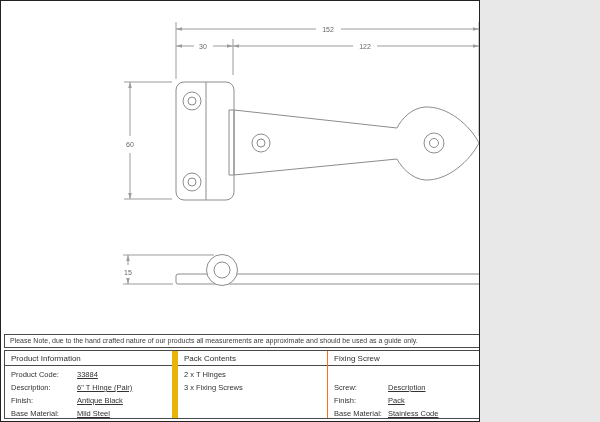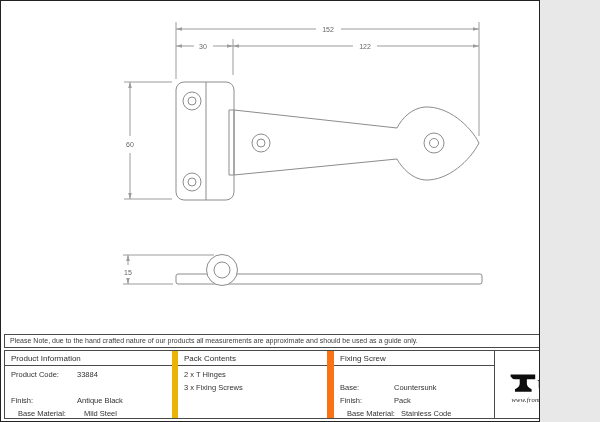--- a/index.html
+++ b/index.html
@@ -1,50 +1,50 @@
 <!DOCTYPE html>
 <html><head>
 <meta charset="utf-8">
 <style>
   html,body { margin:0; padding:0; background:#e8e8e8; }
   * { box-sizing:border-box; }
   .page {
-    position:relative; width:540px; height:422px; background:#ffffff;
+    position:relative; width:480px; height:422px; background:#ffffff;
     border:1px solid #222; overflow:hidden;
     font-family:"Liberation Sans", sans-serif; color:#333;
   }
   .drawing-svg { position:absolute; left:0; top:0; }
   svg text { font-family:"Liberation Sans", sans-serif; fill:#666; }
 
   .note-box {
     position:absolute; left:3px; top:333px; width:592px; height:14px;
     border:1px solid #4a4a4a; font-size:7px; line-height:12px;
     padding-left:5px; color:#3c3c3c; white-space:nowrap; overflow:hidden;
   }
 
   .spec-table {
     position:absolute; left:3px; top:349px; width:592px; height:69px;
     border:1px solid #4a4a4a; font-size:7.5px; color:#333;
   }
   .cell { position:absolute; top:0; height:100%; }
   .col1 { left:0; width:167px; }
   .col2 { left:167px; width:155px; border-left:6px solid #eab308; }
-  .col3 { left:322px; width:167px; border-left:7px solid #f97316; }
+  .col3 { left:322px; width:167px; border-left:1px solid #f97316; }
   .col4 { left:489px; width:103px; border-left:1px solid #4a4a4a; }
   .header-sep {
     position:absolute; left:0; top:14px; width:489px; height:0;
     border-top:1px solid #4a4a4a;
   }
   .col-header { position:absolute; top:3px; left:6px; font-size:8px; color:#2f2f2f; white-space:nowrap; }
   .trow { position:absolute; left:0; width:100%; height:13px; line-height:13px; white-space:nowrap; }
   .tlabel { position:absolute; left:6px; }
-  .tvalue { position:absolute; }
+  .tvalue { position:absolute;text-decoration:underline; }
   .col1 .tvalue { left:72px; }
   .col3 .tvalue { left:60px; }
-  .r0 { top:17px; } .r1 { top:30px; } .r2 { top:43px; } .r3 { top:56px;margin-left:7px; }
+  .r0 { top:17px; } .r1 { top:30px; } .r2 { top:43px; } .r3 { top:56px; }
 
   .logo-box {
     position:absolute; inset:0; display:flex; flex-direction:column;
     align-items:center; justify-content:center;
   }
   .logo-row { display:flex; align-items:flex-end; }
   .anvil-glyph { width:27px; height:23px; display:block; }
   .brand-col { display:flex; flex-direction:column; align-items:flex-start; line-height:1; margin-left:1px; }
   .logo-tagline { font-family:"Liberation Serif", serif; font-size:6.5px; color:#111; letter-spacing:.4px; margin:0 0 1px 3px; }
   .brand-text { font-family:"Liberation Serif", serif; font-size:21px; color:#0d0d0d; letter-spacing:.5px; }
@@ -136,20 +136,24 @@
 
   <div class="spec-table">
     <div class="header-sep"></div>
 
     <div class="cell col1">
       <div class="col-header">Product Information</div>
       <div class="trow r0">
         <span class="tlabel">Product Code:</span>
         <span class="tvalue">33884</span>
       </div>
+      <div class="trow r1">
+        <span class="tlabel">Description:</span>
+        <span class="tvalue">6" T Hinge (Pair)</span>
+      </div>
       <div class="trow r2">
         <span class="tlabel">Finish:</span>
         <span class="tvalue">Antique Black</span>
       </div>
       <div class="trow r3">
         <span class="tlabel">Base Material:</span>
         <span class="tvalue">Mild Steel</span>
       </div>
     </div>
 
@@ -159,22 +163,22 @@
         <span class="tlabel">2 x T Hinges</span>
       </div>
       <div class="trow r1">
         <span class="tlabel">3 x Fixing Screws</span>
       </div>
     </div>
 
     <div class="cell col3">
       <div class="col-header">Fixing Screw</div>
       <div class="trow r1">
-        <span class="tlabel">Base:</span>
-        <span class="tvalue">Countersunk</span>
+        <span class="tlabel">Screw:</span>
+        <span class="tvalue">Description</span>
       </div>
       <div class="trow r2">
         <span class="tlabel">Finish:</span>
         <span class="tvalue">Pack</span>
       </div>
       <div class="trow r3">
         <span class="tlabel">Base Material:</span>
         <span class="tvalue">Stainless Code</span>
       </div>
     </div>

